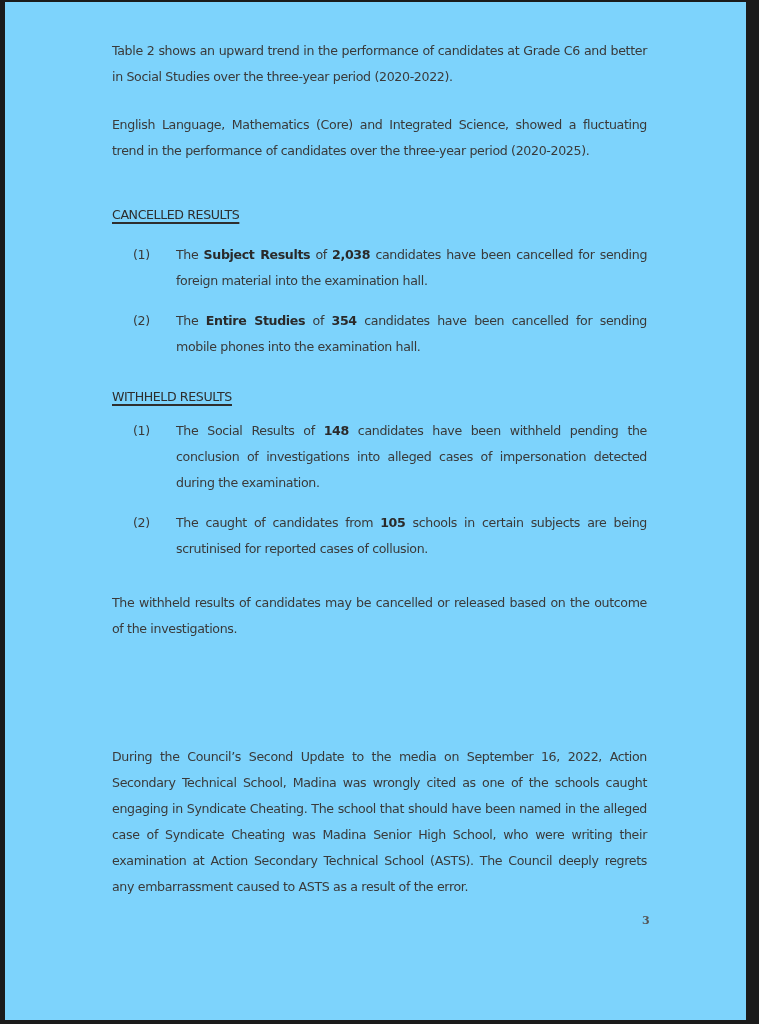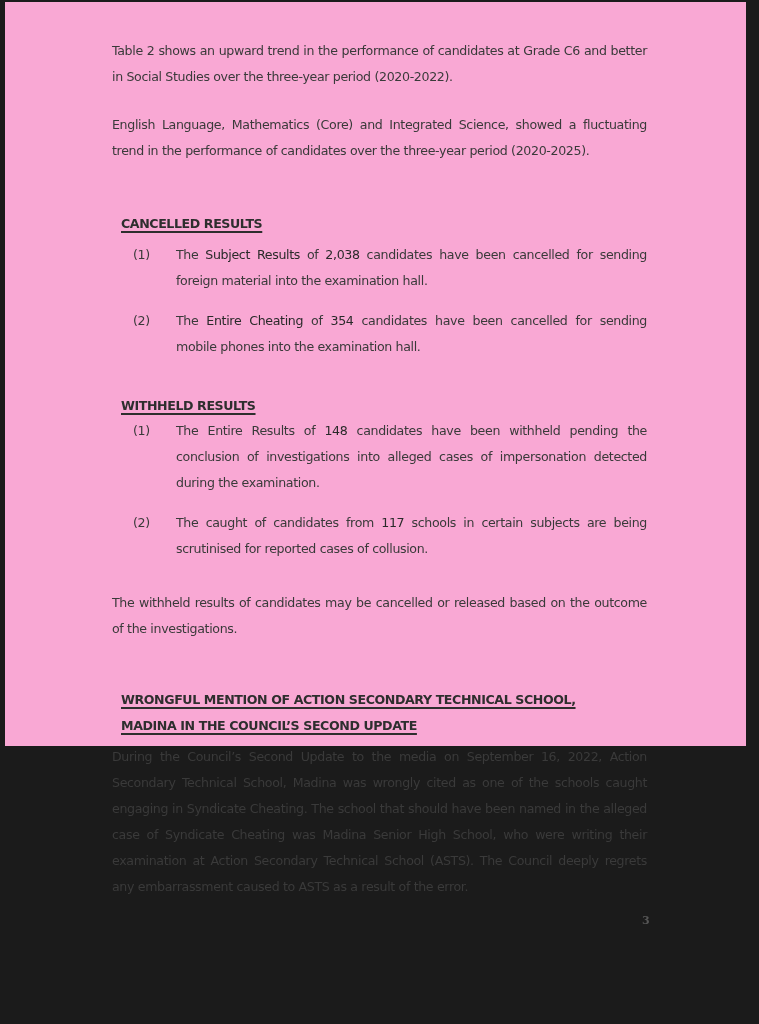--- a/index.html
+++ b/index.html
@@ -11,22 +11,22 @@
     width: 759px;
     height: 1024px;
     position: relative;
     overflow: hidden;
   }
   .page {
     position: absolute;
     left: 5px;
     top: 2px;
     width: 741px;
-    height: 744px;
-    background: #f9a8d4;
+    height: 1018px;
+    background: #7dd3fc;
     box-sizing: border-box;
     padding-left: 28px;
   }
   .content {
     position: absolute;
     left: 107px;
     top: 0;
     width: 535px;
     font-family: "DejaVu Sans", sans-serif;
     font-size: 12.6px;
@@ -37,45 +37,45 @@
   .para {
     position: absolute;
     left: 0;
     width: 535px;
     text-align: justify;
     margin: 0;
   }
   .heading {
     position: absolute;
     left: 0;
-    font-weight: bold;
+    font-weight: normal;
     text-decoration: underline;
     text-underline-offset: 3px;
     text-decoration-thickness: 1.5px;
     color: #2e2e2e;
-    margin: 9px;
+    margin: 0;
     letter-spacing: -0.4px;
   }
   .item {
     position: absolute;
     left: 0;
     width: 535px;
   }
   .item-num {
     position: absolute;
     left: 21px;
     top: 0;
   }
   .item-text {
     position: absolute;
     left: 64px;
     width: 471px;
     text-align: justify;
   }
-  b { font-weight: normal; color: #2a2a2a; margin-top: 36px; }
+  b { font-weight: bold; color: #2a2a2a; margin-top: 36px; }
   .page-number {
     position: absolute;
     left: 637px;
     top: 912px;
     font-family: "DejaVu Serif", serif;
     font-size: 11px;
     color: #555;
     font-weight: bold;
   }
 </style>
@@ -91,40 +91,39 @@
 
     <h2 class="heading" style="top:200px; font-size:12.6px;">CANCELLED RESULTS</h2>
 
     <div class="item" style="top:240px;">
       <span class="item-num">(1)</span>
       <div class="item-text"><span>The </span><b>Subject Results</b><span> of </span><b>2,038</b><span> candidates have been cancelled for sending foreign material into the examination hall.</span></div>
     </div>
 
     <div class="item" style="top:306px;">
       <span class="item-num">(2)</span>
-      <div class="item-text"><span>The </span><b>Entire Cheating</b><span> of </span><b>354</b><span> candidates have been cancelled for sending mobile phones into the examination hall.</span></div>
+      <div class="item-text"><span>The </span><b>Entire Studies</b><span> of </span><b>354</b><span> candidates have been cancelled for sending mobile phones into the examination hall.</span></div>
     </div>
 
     <h2 class="heading" style="top:382px; font-size:12.6px;">WITHHELD RESULTS</h2>
 
     <div class="item" style="top:416px;">
       <span class="item-num">(1)</span>
-      <div class="item-text"><span>The Entire Results of </span><b>148</b><span> candidates have been withheld pending the conclusion of investigations into alleged cases of impersonation detected during the examination.</span></div>
+      <div class="item-text"><span>The Social Results of </span><b>148</b><span> candidates have been withheld pending the conclusion of investigations into alleged cases of impersonation detected during the examination.</span></div>
     </div>
 
     <div class="item" style="top:508px;">
       <span class="item-num">(2)</span>
-      <div class="item-text"><span>The caught of candidates from </span><b>117</b><span> schools in certain subjects are being scrutinised for reported cases of collusion.</span></div>
+      <div class="item-text"><span>The caught of candidates from </span><b>105</b><span> schools in certain subjects are being scrutinised for reported cases of collusion.</span></div>
     </div>
 
     <p class="para" style="top:588px;">The withheld results of candidates may be cancelled or released based on the outcome of the investigations.</p>
 
     <h2 class="heading" style="top:676px; font-size:12.6px; line-height:26px;">
-      <span>WRONGFUL MENTION OF ACTION SECONDARY TECHNICAL SCHOOL,</span><br>
-      <span>MADINA IN THE COUNCIL’S SECOND UPDATE</span>
+      <br>
     </h2>
 
     <p class="para" style="top:742px;">During the Council’s Second Update to the media on September 16, 2022, Action Secondary Technical School, Madina was wrongly cited as one of the schools caught engaging in Syndicate Cheating. The school that should have been named in the alleged case of Syndicate Cheating was Madina Senior High School, who were writing their examination at Action Secondary Technical School (ASTS). The Council deeply regrets any embarrassment caused to ASTS as a result of the error.</p>
 
   </div>
 
   <span class="page-number">3</span>
 </div>
 
 </body></html>

